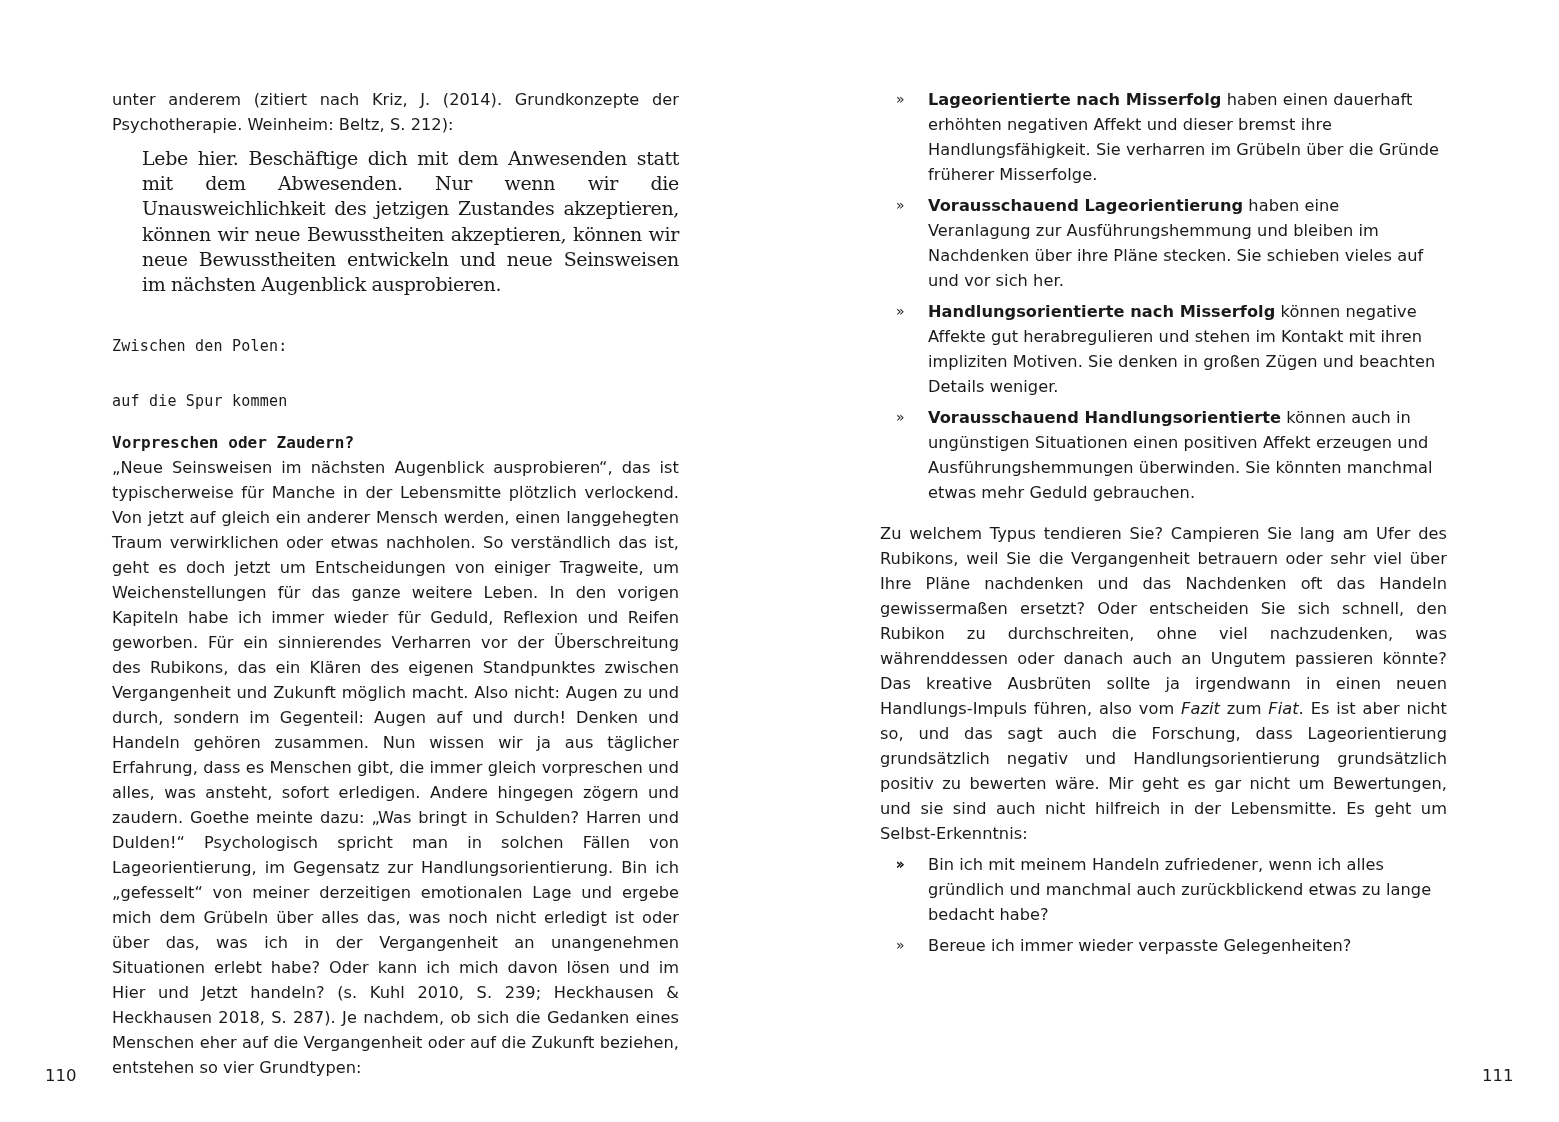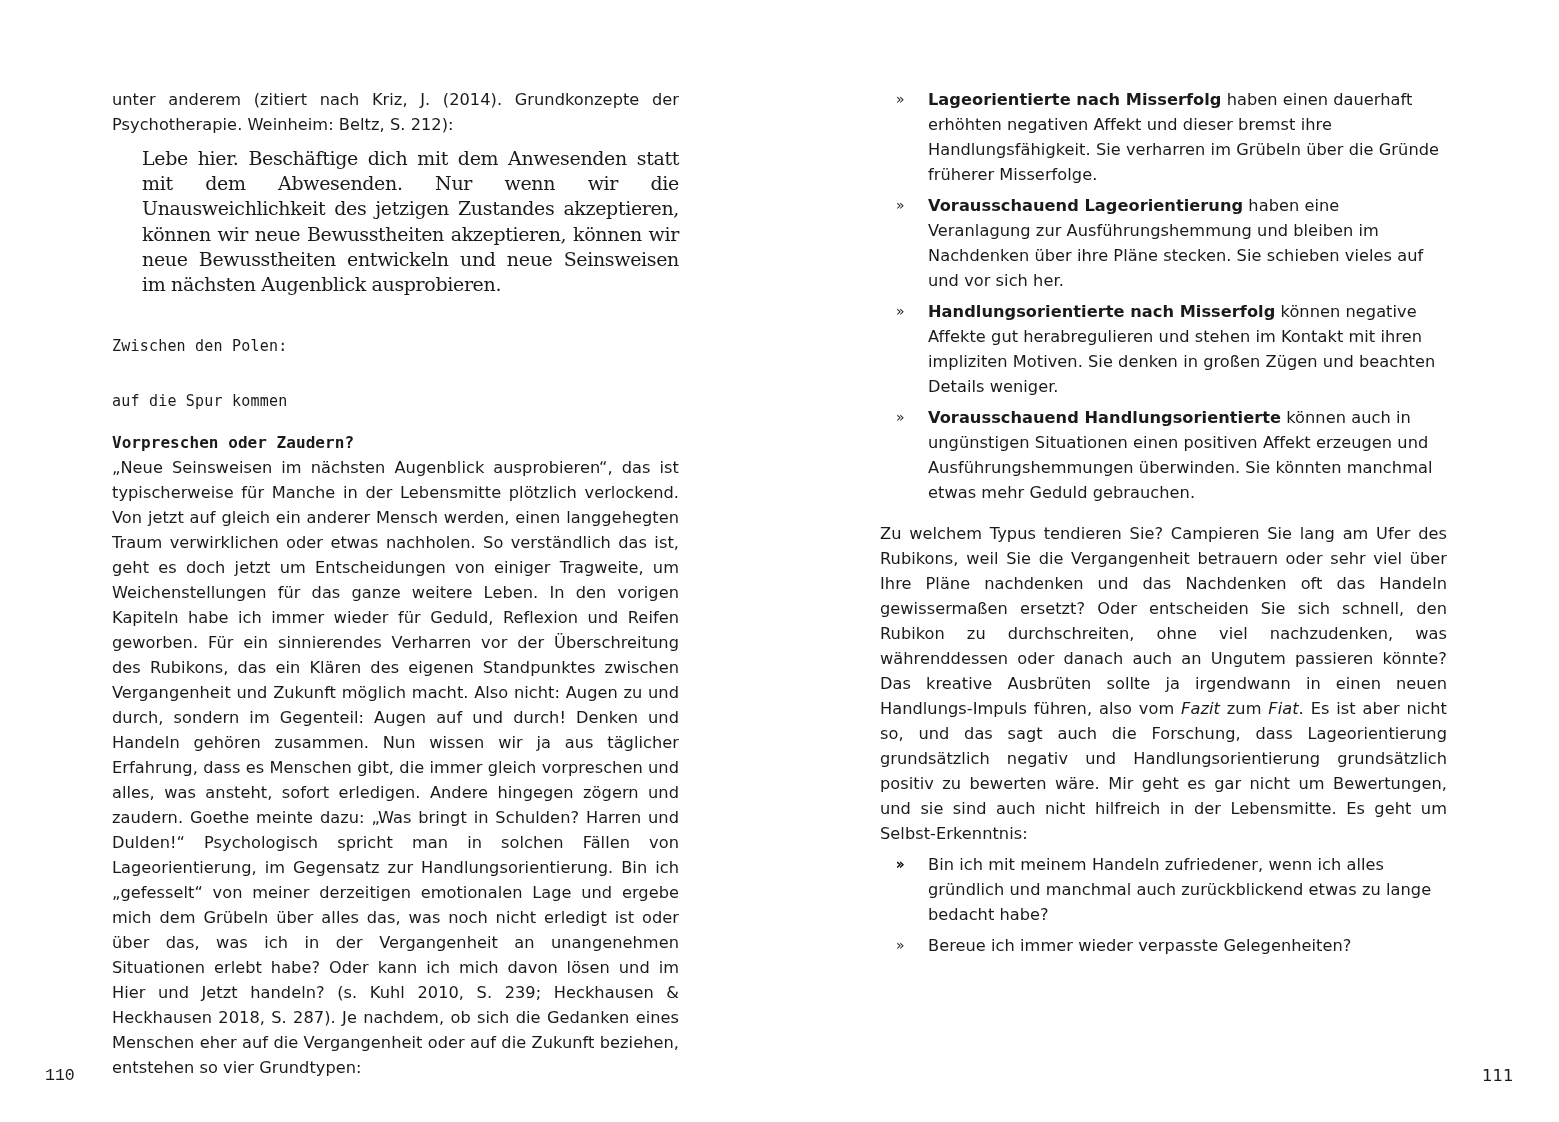--- a/index.html
+++ b/index.html
@@ -16,21 +16,21 @@
                    margin:36px 0 0 0; font-weight:normal; letter-spacing:0.2px; }
   .subhead { font-family:"DejaVu Sans Mono", monospace; font-weight:bold; font-size:16px; line-height:25px;
              margin:14px 0 0 0; }
   .bullets { list-style:none; margin:0; padding:0; }
   .bullets li { position:relative; padding-left:48px; margin-bottom:6px; text-align:left; }
   .bullets li .mark { position:absolute; left:16px; top:0; font-size:14px; }
   .bullets li b { font-weight:bold; }
   .gap-para { margin-top:16px; }
   .gap-list { margin-top:6px; }
   .folio { position:absolute; top:1066px; font-size:16.5px; font-family:"DejaVu Sans", sans-serif; }
-  #folio-left { left:45px;font-family:Liberation Mono, monospace; }
+  #folio-left { left:45px; }
   #folio-right { left:1482px; }
 </style>
 </head>
 <body>
 
 <div class="page">
   <div class="col" id="left-col">
     <p>unter anderem (zitiert nach Kriz, J. (2014). Grundkonzepte der Psychotherapie. Weinheim: Beltz, S. 212):</p>
     <p class="quote">Lebe hier. Beschäftige dich mit dem Anwesenden statt mit dem Abwesenden. Nur wenn wir die Unausweichlichkeit des jetzigen Zustandes akzeptieren, können wir neue Bewusstheiten akzeptieren, können wir neue Bewusstheiten entwickeln und neue Seinsweisen im nächsten Augenblick ausprobieren.</p>
     <h2 class="chapter-title">

